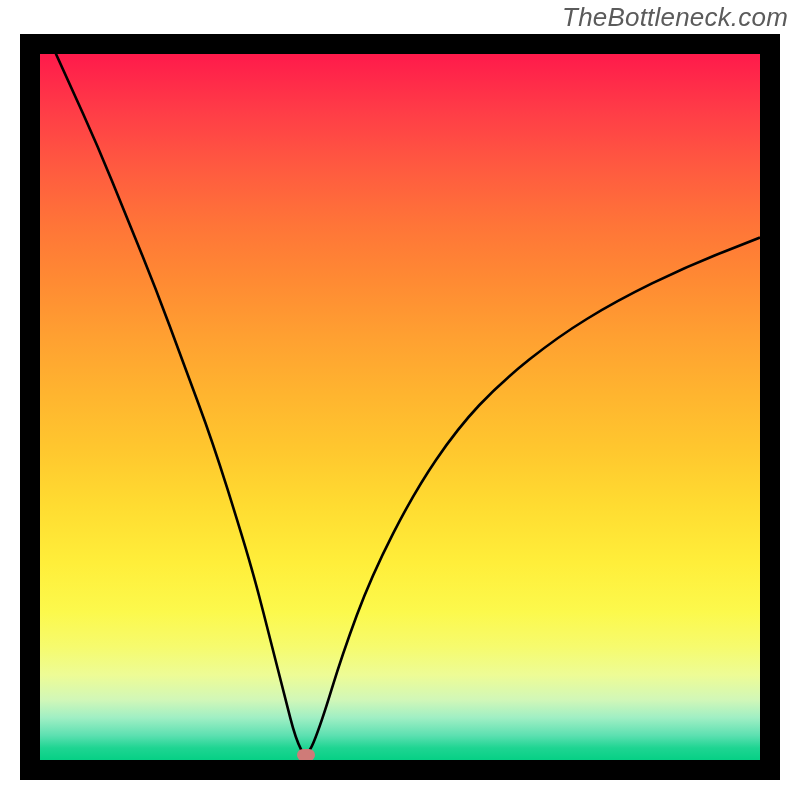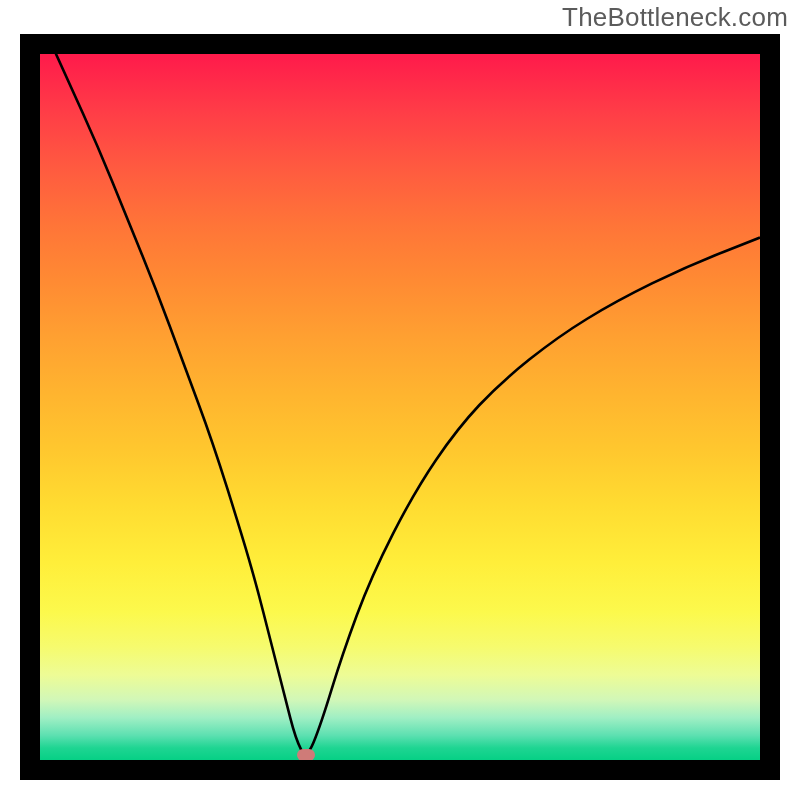--- a/index.html
+++ b/index.html
@@ -9,20 +9,21 @@
     height: 800px;
     overflow: hidden;
     background: #fff;
     font-family: Arial, Helvetica, sans-serif;
   }
   .frame {
     position: relative;
     width: 800px;
     height: 684px;
     box-sizing: border-box;
+    font-style: italic;
   }
   .watermark {
     position: absolute;
     top: 2px;
     right: 12px;
     font-size: 26px;
     font-weight: 400;
     color: #5b5b5b;
     letter-spacing: 0.2px;
     z-index: 20;

